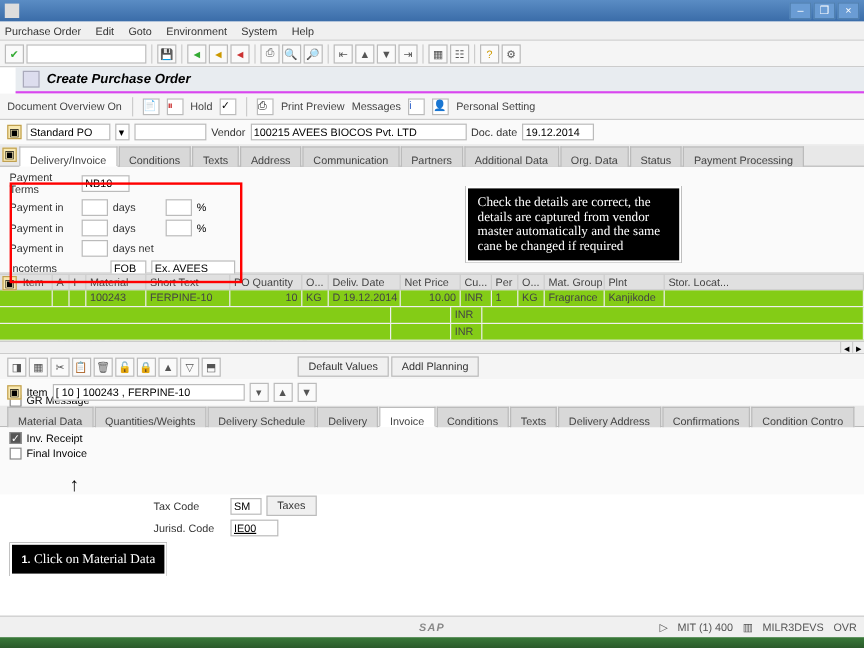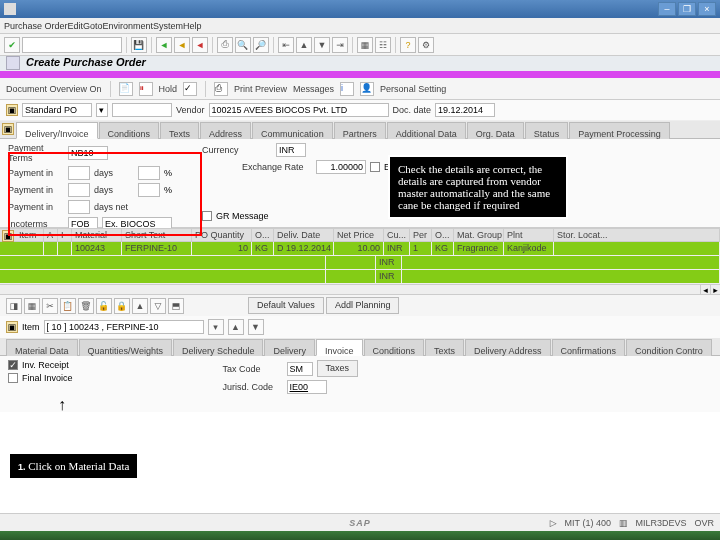--- a/index.html
+++ b/index.html
@@ -2,40 +2,40 @@
 <html><head>
 <meta charset="utf-8">
 <style>
 *{box-sizing:border-box;margin:0;padding:0;font-family:Arial,sans-serif;font-size:9px;}
 body{background:#fff;width:720px;height:540px;overflow:hidden;position:relative;}
 .titlebar{background:linear-gradient(#5a8cc4,#3a6ca8);height:18px;display:flex;align-items:center;padding:0 4px;color:#fff;font-size:9px;}
 .titlebar .icon{width:12px;height:12px;background:#ddd;margin-right:4px;}
 .titlebar .spacer{flex:1;}
 .winbtns{display:flex;gap:2px;}
 .winbtn{width:18px;height:14px;background:#6a9cd4;border:1px solid #5080b0;color:#fff;text-align:center;line-height:12px;}
-.menubar{background:#f0f0f0;height:16px;display:flex;align-items:center;padding:0 4px;border-bottom:1px solid #ccc;}
+.menubar{background:#f0f0f0;height:16px;display:flex;align-items:center;padding:0 4px;gap:12px;border-bottom:1px solid #ccc;}
 .menuitem{color:#333;}
 .toolbar{background:#f5f5f5;height:22px;display:flex;align-items:center;padding:0 4px;gap:2px;border-bottom:1px solid #ccc;}
 .tbtn{width:16px;height:16px;border:1px solid #bbb;background:#fafafa;display:flex;align-items:center;justify-content:center;font-size:9px;color:#555;}
 .tsep{width:1px;height:16px;background:#ccc;margin:0 2px;}
-.pagetitle{background:#e8ecf0;height:22px;display:flex;padding:0 6px;gap:6px;border-bottom:7px solid #d946ef;}
+.pagetitle{background:#e8ecf0;height:22px;display:flex;align-items:center;padding:0 6px;gap:6px;border-bottom:2px solid #d946ef;margin-left:13px;}
 .pagetitle .icon{width:14px;height:14px;background:#dde;border:1px solid #aab;}
 .pagetitle b{font-size:11px;font-style:italic;}
 .subbar{background:#f5f5f5;height:22px;display:flex;align-items:center;padding:0 6px;gap:6px;border-bottom:1px solid #ccc;}
 .subbar .lbl{color:#444;text-align:center;}
 .subbar .ico{width:14px;height:14px;border:1px solid #bbb;background:#fff;}
 .hdrrow{display:flex;align-items:center;padding:3px 6px;gap:4px;background:#fafafa;border-bottom:1px solid #eee;}
 .hdrrow .fld{height:14px;border:1px solid #bbb;background:#fff;padding:0 2px;line-height:12px;}
 .hdrrow .lbl{color:#333;}
 .exp{width:12px;height:12px;background:#f8e8b0;border:1px solid #c0a050;text-align:center;line-height:10px;font-size:9px;}
 .tabstrip{display:flex;background:#e8e8e8;height:18px;border-bottom:1px solid #bbb;padding:0 4px 0 16px;}
 .tab{padding:6px 8px;background:#d8d8d8;border:1px solid #bbb;border-bottom:none;margin-right:1px;color:#444;position:relative;top:1px;}
 .tab.active{background:#fff;border-bottom:1px solid #fff;}
 .redbox{position:absolute;border:2px solid red;z-index:5;}
-.fieldgrid{padding:4px 8px;display:flex;gap:30px;background:#fafafa;}
+.fieldgrid{padding:4px 8px;display:flex;gap:30px;background:#fafafa;flex-direction:column;}
 .fgcol{display:flex;flex-direction:column;gap:3px;}
 .fgrow{display:flex;align-items:center;gap:4px;}
 .fgrow .lbl{width:56px;color:#333;}
 .fgrow .lbl2{width:40px;color:#333;}
 .inp{height:14px;border:1px solid #bbb;background:#fff;padding:0 2px;line-height:12px;}
 .chk{width:10px;height:10px;border:1px solid #888;background:#fff;}
 .annot{position:absolute;background:#000;color:#fff;border:2px solid #fff;padding:6px 8px;font-family:'Times New Roman',serif;font-size:11px;z-index:20;}
 .gridhdr{display:flex;background:#e0e0e0;border-top:1px solid #ccc;border-bottom:1px solid #ccc;}
 .gcell{border-right:1px solid #ccc;padding:1px 3px;color:#444;white-space:nowrap;overflow:hidden;}
 .gridrow{display:flex;background:#84cc16;border-bottom:1px solid #eee;height:14px;}
@@ -162,22 +162,22 @@
         <div class="inp" style="width:22px;"></div>
         <span>%</span>
       </div>
     <div class="fgrow">
         <span class="lbl">Payment in</span>
         <div class="inp" style="width:22px;"></div>
         <span class="lbl2">days net</span>
       </div>
     <div class="fgrow">
         <span class="lbl">Incoterms</span>
-        <div class="inp" style="width:30px;">FOB</div>
-        <div class="inp" style="width:70px;">Ex. BIOCOS</div>
+        <div class="inp" style="width:30px;margin-left:24px;">FOB</div>
+        <div class="inp" style="width:70px;">Ex. AVEES</div>
       </div>
   </div>
   <div class="fgcol">
     <div class="fgrow">
         <span class="lbl" style="width:70px;">Currency</span>
         <div class="inp" style="width:30px;">INR</div>
       </div>
     <div class="fgrow">
         <span class="lbl" style="width:70px;margin-left:40px;">Exchange Rate</span>
         <div class="inp" style="width:50px;text-align:right;">1.00000</div>

